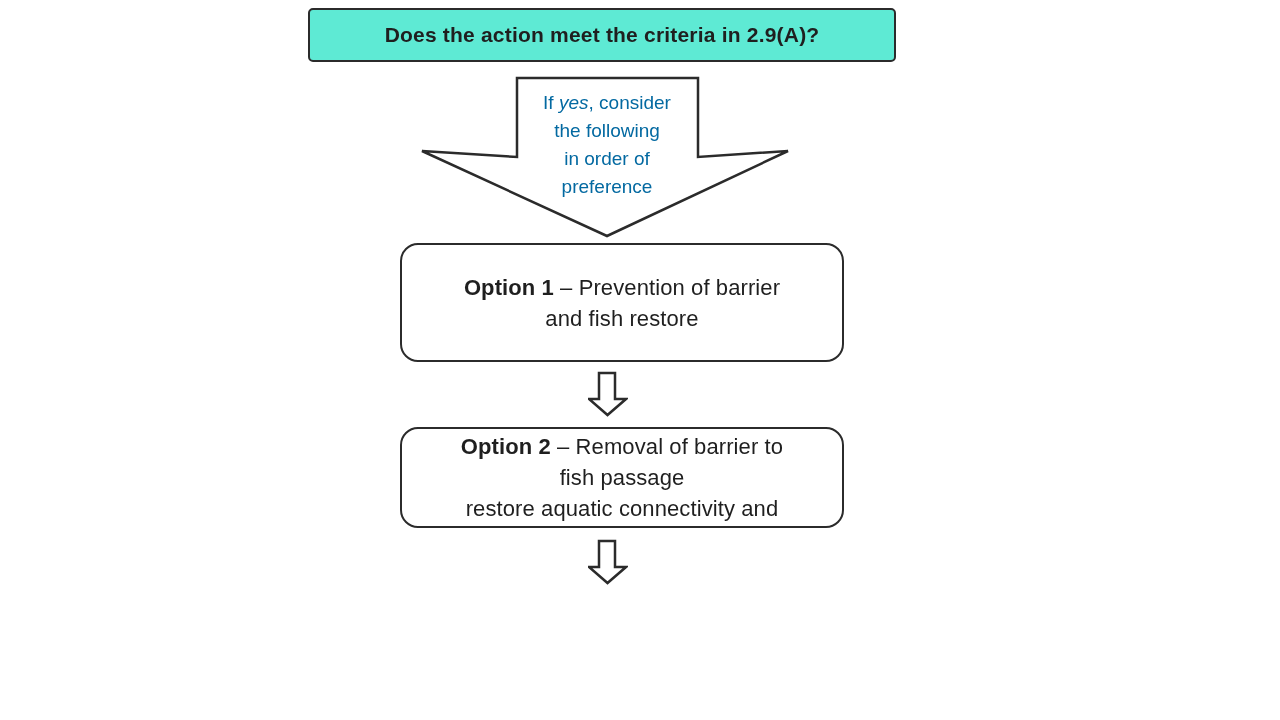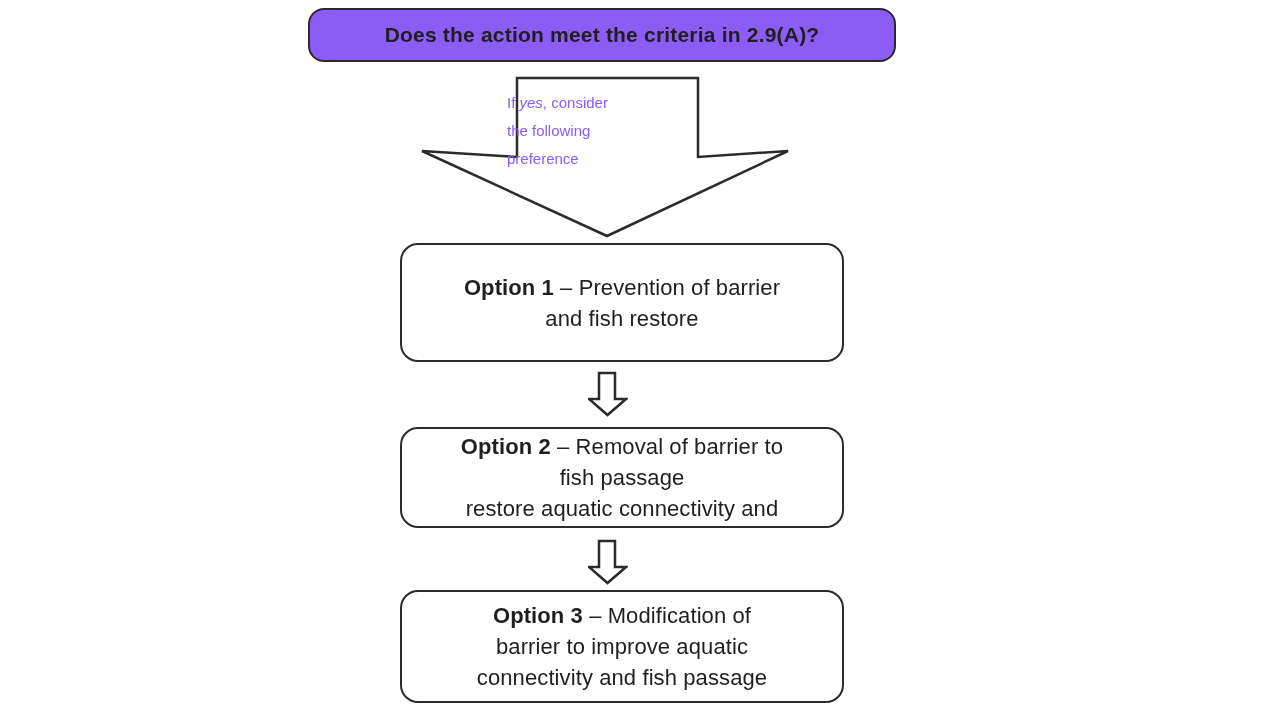--- a/index.html
+++ b/index.html
@@ -16,50 +16,50 @@
     color: #1f1f1f;
     overflow: hidden;
   }
   .decision-box {
     position: absolute;
     left: 308px;
     top: 8px;
     width: 588px;
     height: 54px;
     border: 2.5px solid #2b2b2b;
-    border-radius: 16px;
+    border-radius: 5px;
     box-sizing: border-box;
     display: flex;
     align-items: center;
     justify-content: center;
-    background: #8b5cf6;
+    background: #5eead4;
     text-align: right;
   }
   .decision-box span {
     font-weight: 700;
     font-size: 21px;
     letter-spacing: 0.2px;
     white-space: nowrap;
   }
   .big-arrow {
     position: absolute;
     left: 415px;
     top: 70px;
     width: 380px;
     height: 172px;
   }
   .connector-text {
     position: absolute;
     left: 507px;
     top: 89px;
     width: 200px;
-    text-align: left;
-    font-size: 15px;
+    text-align: center;
+    font-size: 19px;
     line-height: 28px;
-    color: #8b5cf6;
+    color: #0369a1;
   }
   .connector-text .it {
     font-style: italic;
   }
   .option-box {
     position: absolute;
     left: 400px;
     width: 444px;
     border: 2px solid #2b2b2b;
     border-radius: 18px;
@@ -101,20 +101,21 @@
     <span>Does the action meet the criteria in 2.9(A)?</span>
   </div>
 
   <svg class="big-arrow" viewBox="0 0 380 172" xmlns="http://www.w3.org/2000/svg" aria-hidden="true">
     <polygon class="arrow-shape" points="102,8 283,8 283,87 373,81 192,166 7,81 102,87"></polygon>
   </svg>
 
   <div class="connector-text">
     <div><span>If </span><span class="it">yes</span><span>, consider</span></div>
     <div>the following</div>
+    <div>in order of</div>
     <div>preference</div>
   </div>
 
   <div class="option-box box1">
     <div>
       <div><span class="bold">Option 1</span><span> – Prevention of barrier</span></div>
       <div>and fish restore</div>
     </div>
   </div>
 
@@ -127,21 +128,14 @@
       <div><span class="bold">Option 2</span><span> – Removal of barrier to</span></div>
       <div>fish passage</div>
       <div>restore aquatic connectivity and</div>
     </div>
   </div>
 
   <svg class="small-arrow sa2" viewBox="0 0 40 46" xmlns="http://www.w3.org/2000/svg" aria-hidden="true">
     <polygon class="arrow-shape" points="11,2 27,2 27,28 38,28 19.5,44 1,28 11,28"></polygon>
   </svg>
 
-  <div class="option-box box3">
-    <div>
-      <div><span class="bold">Option 3</span><span> – Modification of</span></div>
-      <div>barrier to improve aquatic</div>
-      <div>connectivity and fish passage</div>
-    </div>
-  </div>
 
 </div>
 
 </body></html>

